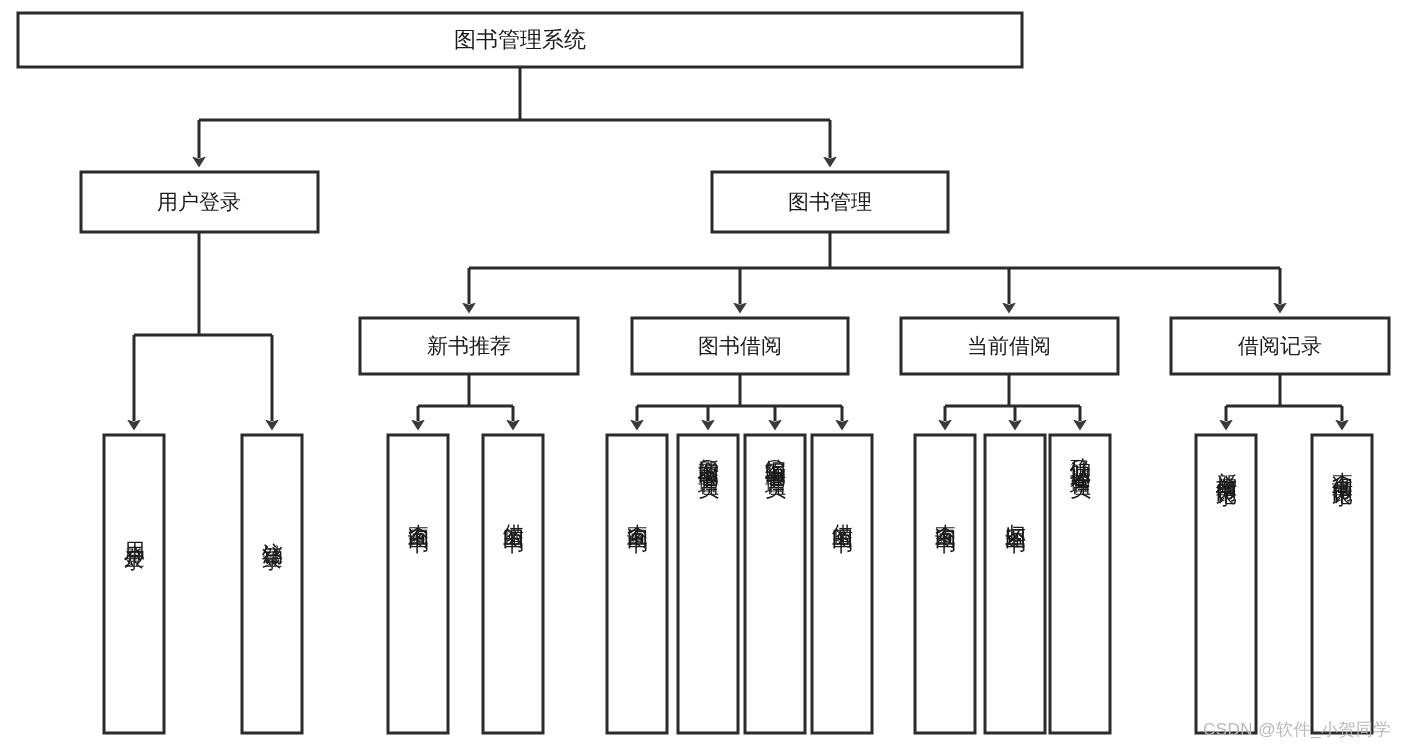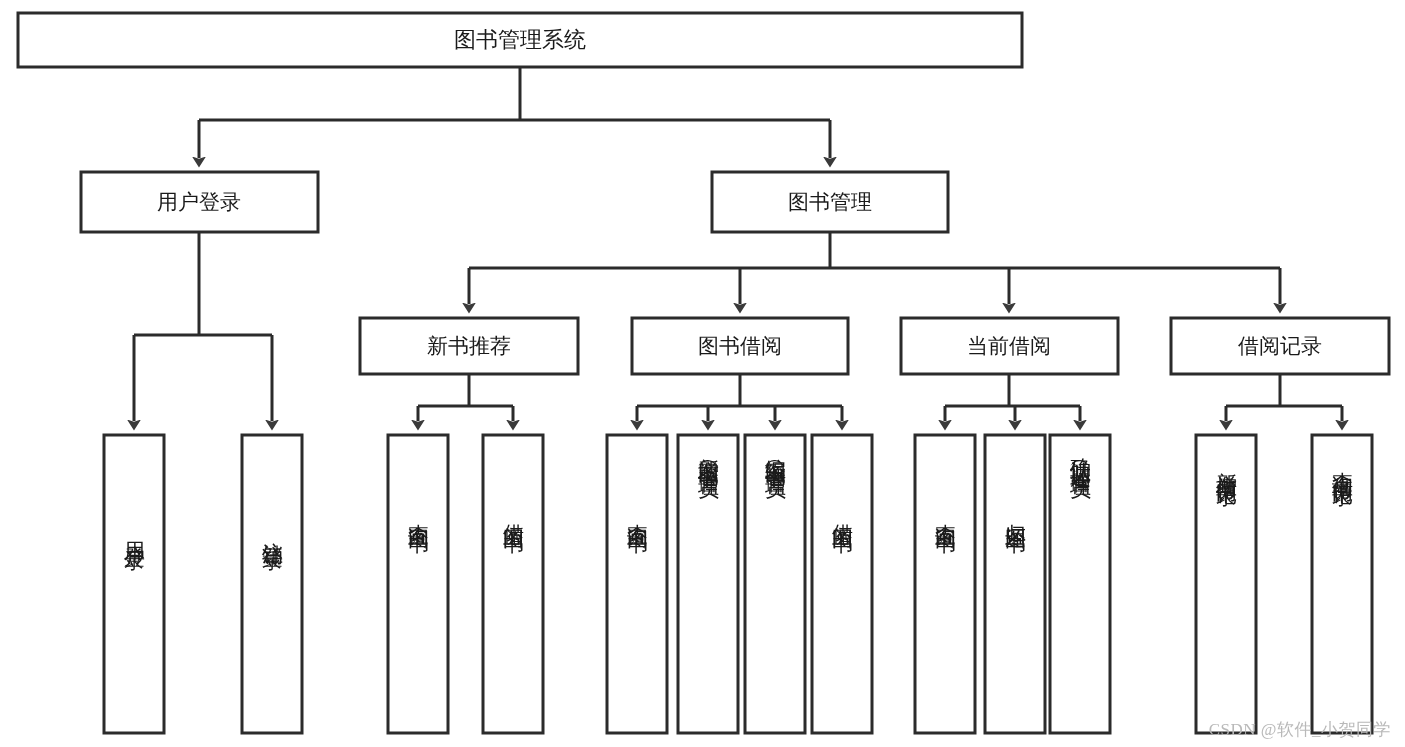--- a/index.html
+++ b/index.html
@@ -71,21 +71,21 @@
     line-height: 1;
     letter-spacing: 3px;
     color: #1a1a1a;
     white-space: nowrap;
     text-align: center;
   }
   .watermark {
     position: absolute;
     right: 14px;
     bottom: 6px;
-    font-family: Liberation Serif, serif;
+    font-family: Liberation Sans, sans-serif;
     font-size: 17px;
     color: #b9b9b9;
     white-space: nowrap;
     letter-spacing: 0.5px;
   }
 </style>
 </head>
 <body>
 
 <div id="diagram-root">

